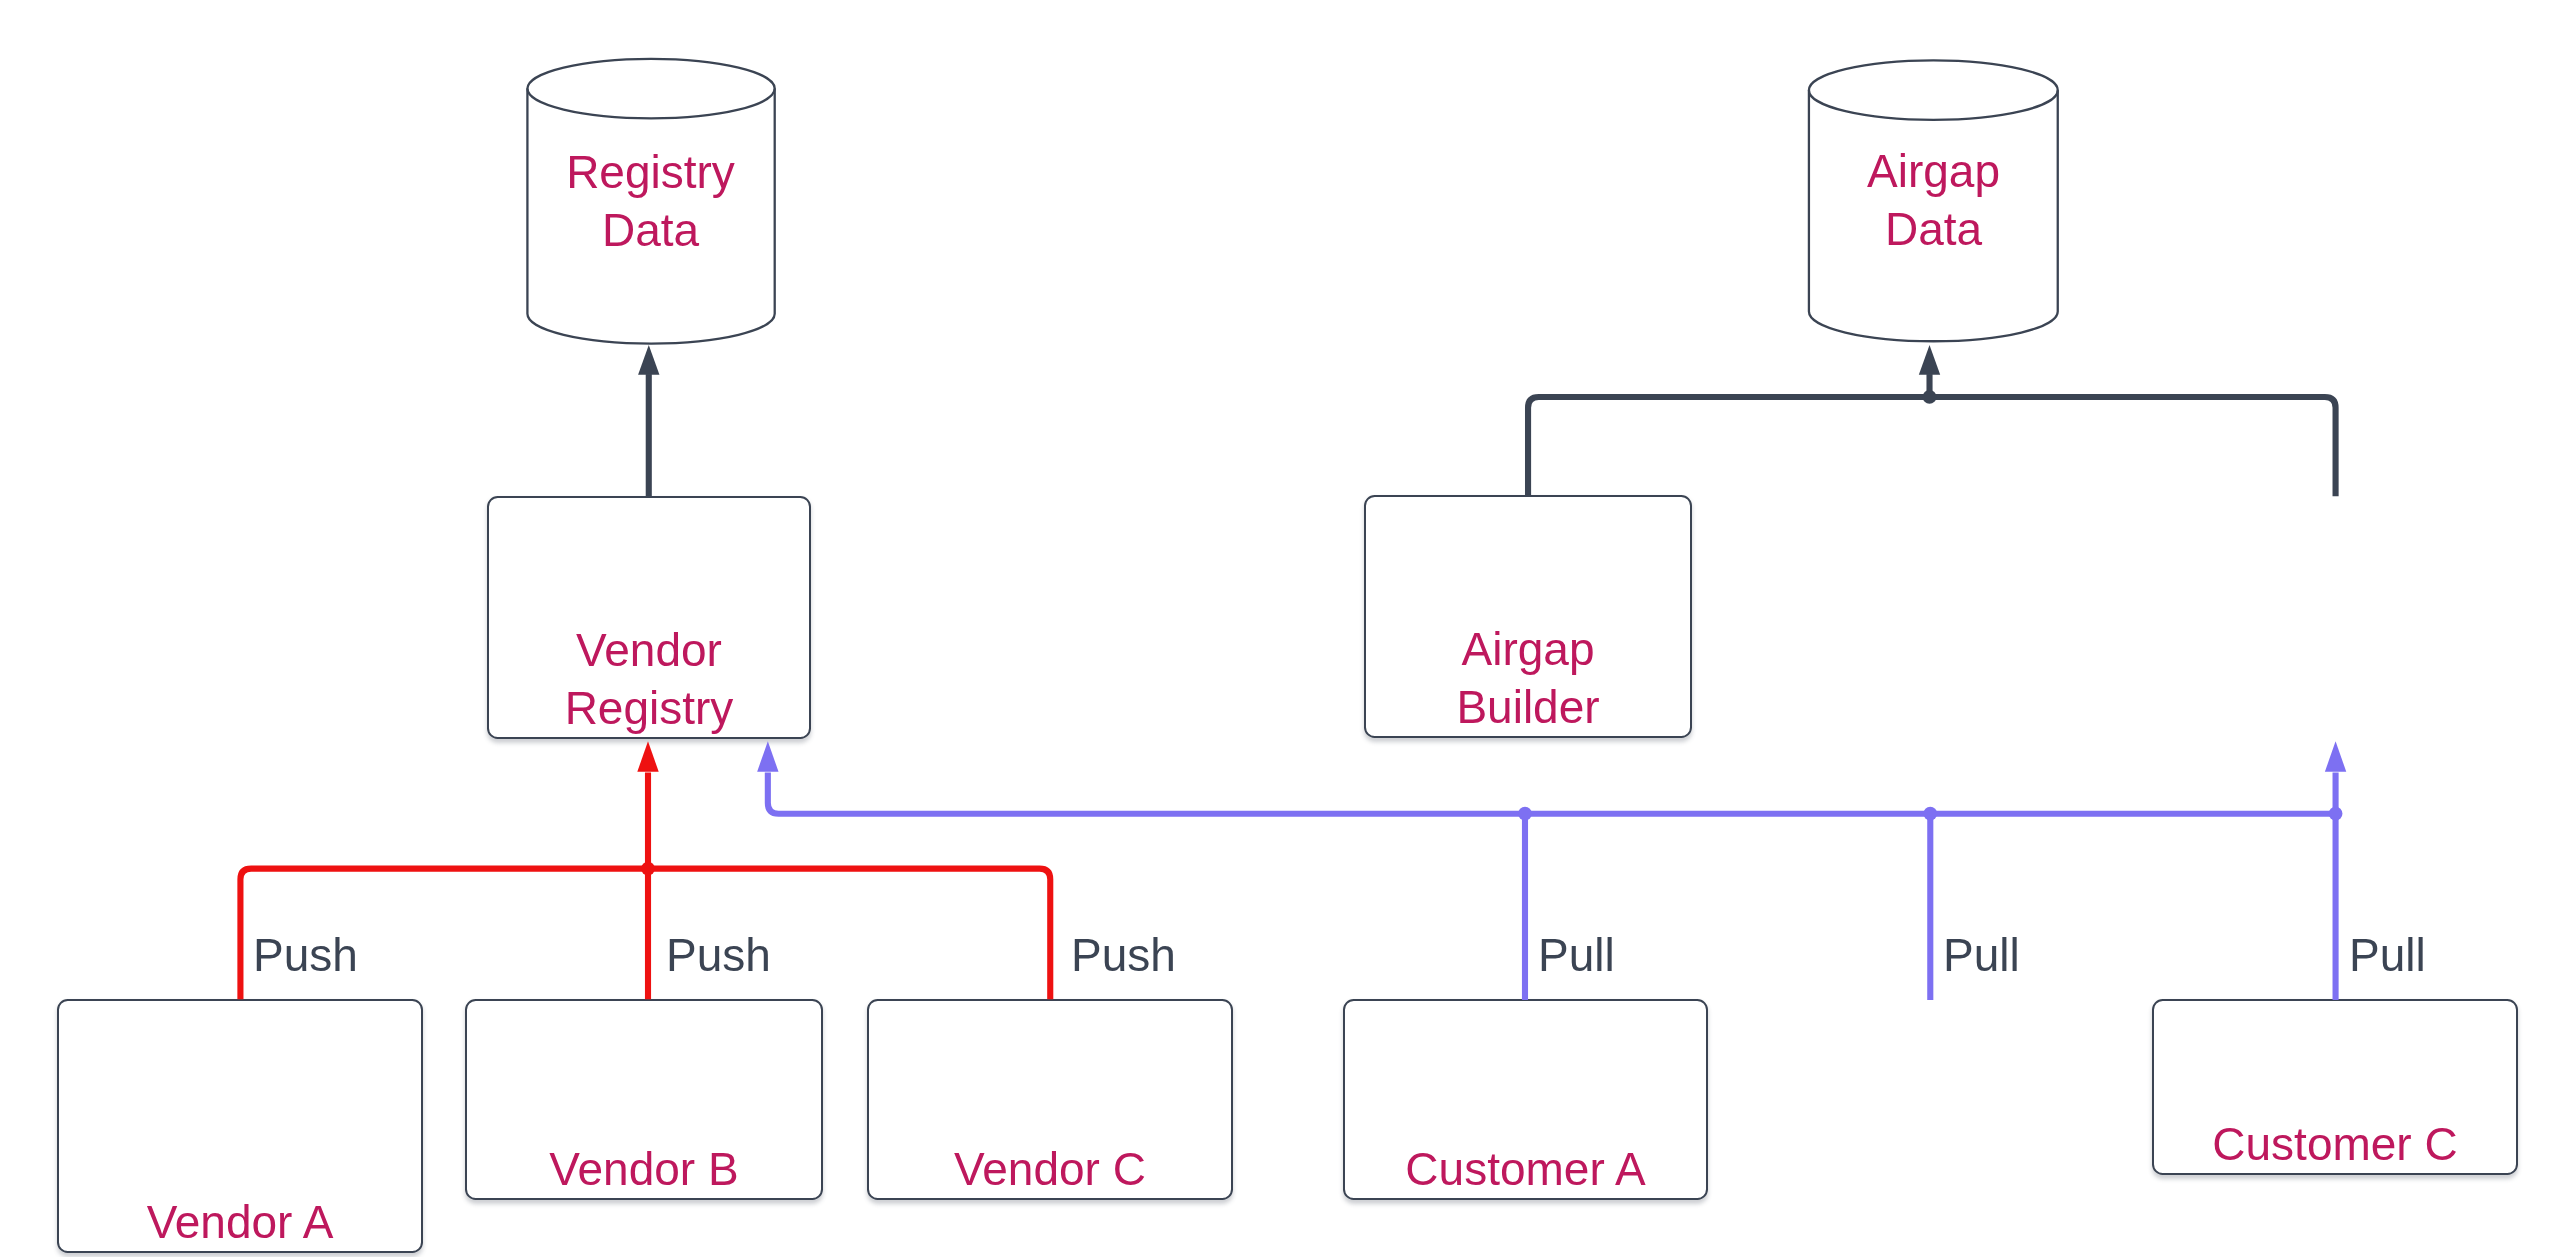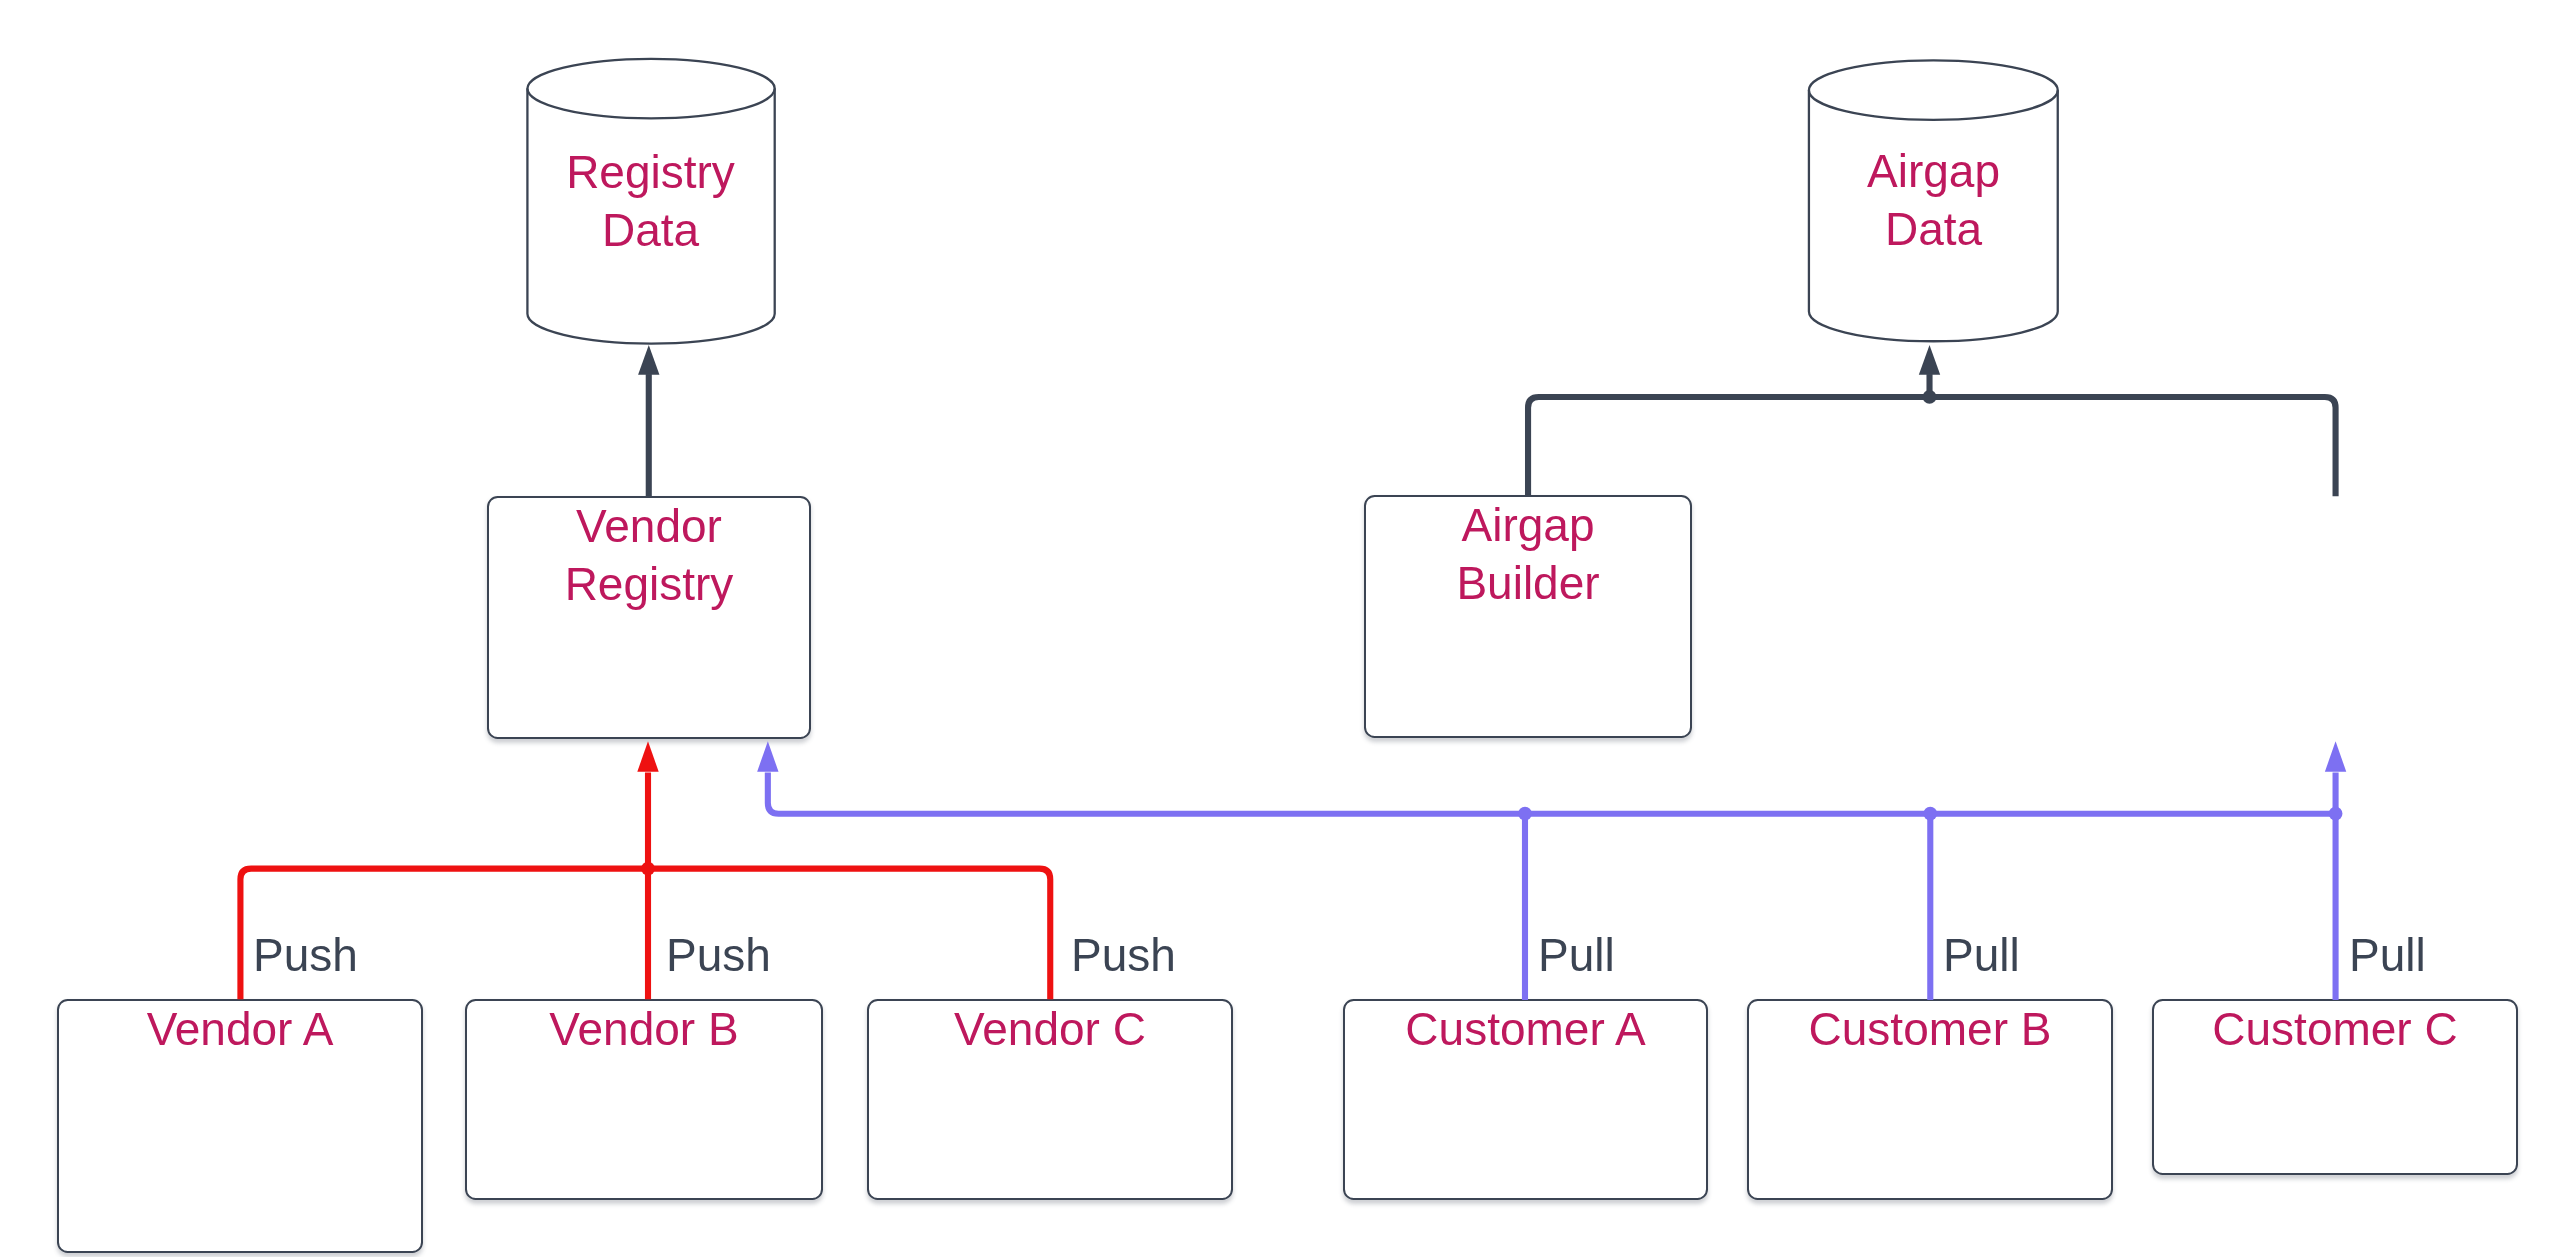--- a/index.html
+++ b/index.html
@@ -15,21 +15,21 @@
     font-family: "Liberation Sans", sans-serif;
     overflow: hidden;
   }
   .node {
     position: absolute;
     box-sizing: border-box;
     background: #ffffff;
     border: 2.3px solid #3b4453;
     border-radius: 10.7px;
     display: flex;
-    align-items: flex-start;
+    align-items: flex-end;
     justify-content: center;
     box-shadow: 0 3.8px 4.6px rgba(59, 68, 83, 0.25);
   }
   .node .lbl,
   .cyl-label .lbl {
     color: #be185d;
     font-size: 46px;
     line-height: 1.25;
     text-align: center;
     white-space: pre-line;
@@ -80,23 +80,20 @@
   </div>
 
   <div class="node" style="left:867px;top:999px;width:366px;height:201px">
     <span class="lbl">Vendor C</span>
   </div>
 
   <div class="node" style="left:1343px;top:999px;width:365px;height:201px">
     <span class="lbl">Customer A</span>
   </div>
 
-  <div class="node" style="left:1747px;top:999px;width:366px;height:201px">
-    <span class="lbl">Customer B</span>
-  </div>
 
   <div class="node" style="left:2152px;top:999px;width:366px;height:176px">
     <span class="lbl">Customer C</span>
   </div>
 
   <svg class="wires" width="2576" height="1258" viewBox="0 0 3375 1648">
 
     <g>
       <path d="M 691 116 A 162 39 0 0 1 1015 116 L 1015 411 A 162 39 0 0 1 691 411 Z" fill="#ffffff" stroke="#3b4453" stroke-width="3"></path>
       <path d="M 691 116 A 162 39 0 0 0 1015 116" fill="none" stroke="#3b4453" stroke-width="3"></path>

